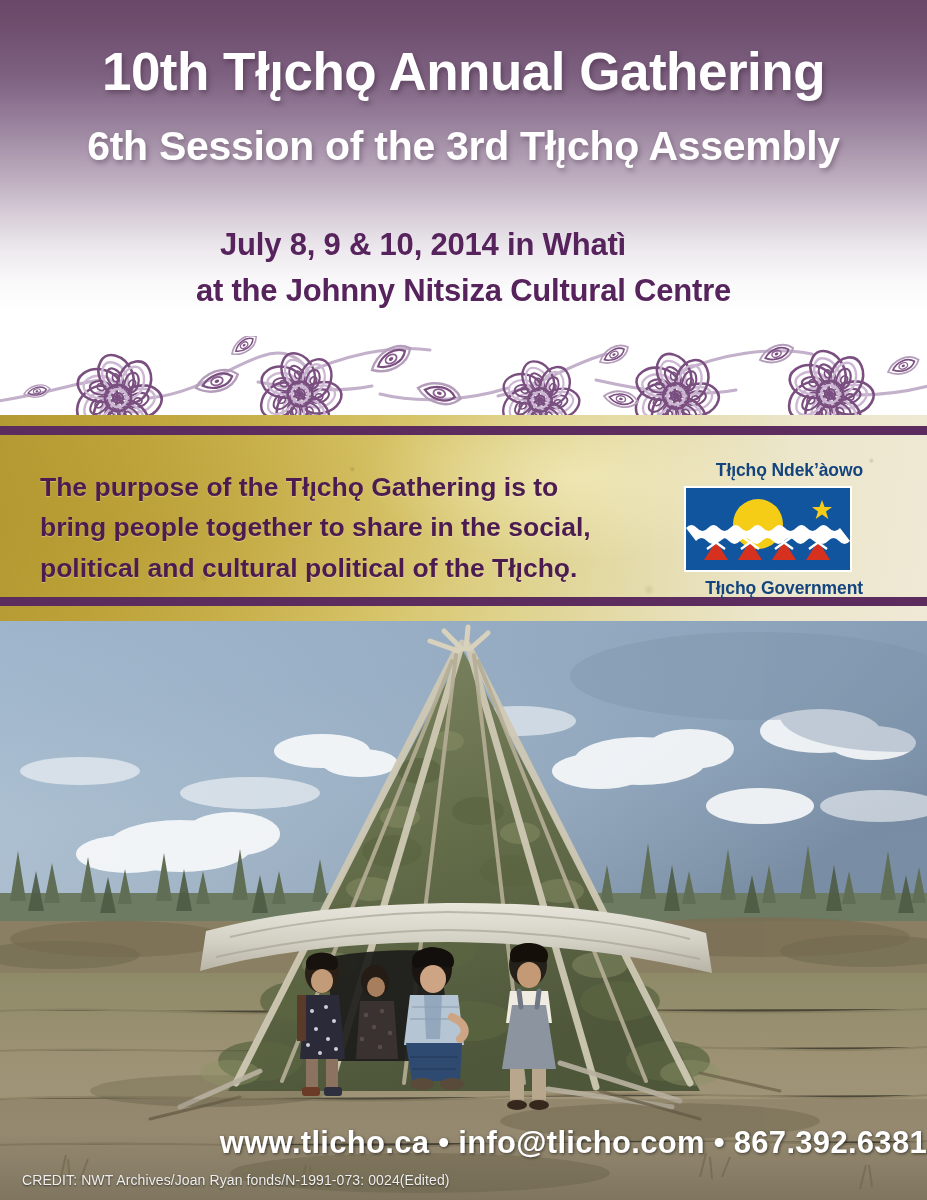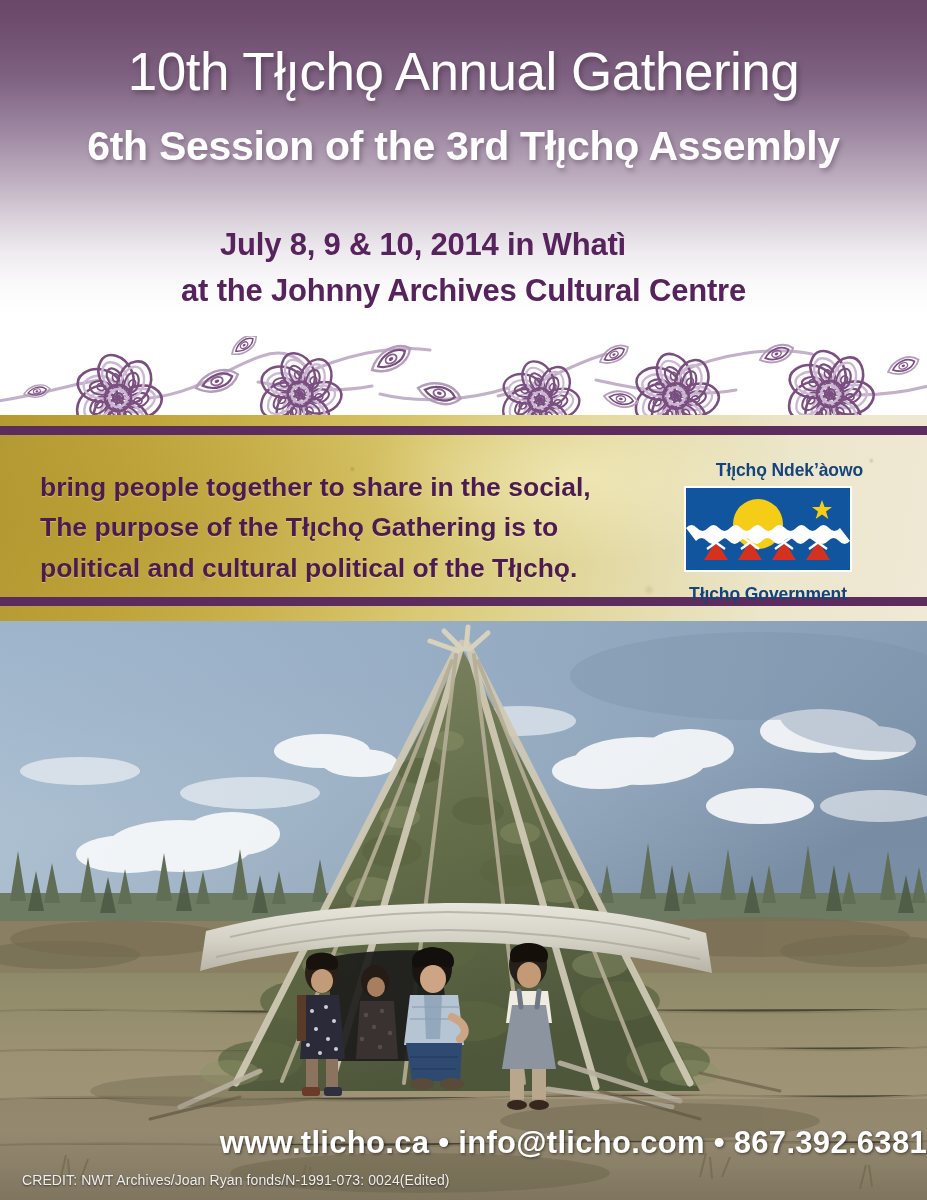--- a/index.html
+++ b/index.html
@@ -25,21 +25,21 @@
         #9c86a0 38%,
         #bcacbe 52%,
         #d9d0da 64%,
         #eeeaef 74%,
         #fbfafb 84%,
         #ffffff 93%);
   }
   .title-main{
     position:absolute; left:0; top:44px; width:927px;
     text-align:center;
-    font-size:53px; font-weight:normal; color:#ffffff;
+    font-size:53px; font-weight:bold; color:#ffffff;
     letter-spacing:-0.5px;
     line-height:1.06;
     text-shadow:2px 3px 5px rgba(60,35,60,.45);
     white-space:nowrap;
   }
   .title-sub{
     position:absolute; left:0; top:123px; width:927px;
     text-align:center;
     font-size:41px; font-weight:bold; color:#ffffff;
     letter-spacing:-0.3px;
@@ -104,22 +104,22 @@
   .logo{
     position:absolute; left:673px; top:45px; width:190px;
   }
   .logo-top{
     font-size:17.5px; font-weight:bold; color:#14447e;
     text-align:right; letter-spacing:-0.1px; white-space:nowrap;
     margin-bottom:5px;
   }
   .logo-bottom{
     font-size:17.5px; font-weight:bold; color:#14447e;
-    text-align:center; letter-spacing:-0.1px; white-space:nowrap;
-    margin-top:12px;
+    text-align:right; letter-spacing:-0.1px; white-space:nowrap;
+    margin-top:6px;
   }
   .flag{
     width:168px; height:86px; margin:0 auto;
     border:2px solid #ffffff; background:#11559f;
     position:relative; overflow:hidden;
   }
   .flag svg{ display:block; }
 
   
   .photo{
@@ -143,21 +143,21 @@
 </style>
 </head>
 <body>
 
 <div class="poster">
 
   <div class="header">
     <div class="title-main">10th Tłı̨chǫ Annual Gathering</div>
     <div class="title-sub">6th Session of the 3rd Tłı̨chǫ Assembly</div>
     <div class="date-line1">July 8, 9 &amp; 10, 2014 in Whatì</div>
-    <div class="date-line2">at the  Johnny Archives Cultural Centre</div>
+    <div class="date-line2">at the  Johnny Nitsiza Cultural Centre</div>
   </div>
 
   <div class="beadband">
     <svg width="927" height="82" viewBox="0 0 927 82" aria-hidden="true">
       <defs>
         <g id="petal">
           <path d="M0,0 C10,-13 30,-17 40,-7 C49,2 40,17 24,20 C10,23 -5,12 0,0 Z" fill="none" stroke="#7a4f80" stroke-width="2.6"></path>
           <path d="M5,0 C12,-9 27,-12 34,-6 C41,0 34,11 22,14 C11,16 1,8 5,0 Z" fill="none" stroke="#cdb8d4" stroke-width="2.4"></path>
           <path d="M10,1 C15,-5 25,-7 29,-3 C33,1 28,7 21,9 C14,11 8,6 10,1 Z" fill="none" stroke="#7a4f80" stroke-width="2.1"></path>
           <ellipse cx="20" cy="3" rx="4" ry="3.2" fill="none" stroke="#7a4f80" stroke-width="1.7"></ellipse>
@@ -240,22 +240,22 @@
         </g>
     </svg>
   </div>
 
   <div class="goldpanel">
     <div class="grain"></div>
     <div class="stripe-top"></div>
     <div class="stripe-bottom"></div>
 
     <div class="purpose">
+      <div>The  purpose  of  the  Tłı̨chǫ  Gathering  is  to</div>
       <div>bring people together to share in the social,</div>
-      <div>The  purpose  of  the  Tłı̨chǫ  Gathering  is  to</div>
       <div>political and cultural political of the Tłı̨chǫ.</div>
     </div>
 
     <div class="logo">
       <div class="logo-top">Tłı̨chǫ Ndek’àowo</div>
 
       <div class="flag">
         <svg width="164" height="82" viewBox="0 0 164 82" aria-hidden="true">
           <rect x="0" y="0" width="164" height="82" fill="#11559f"></rect>
 

